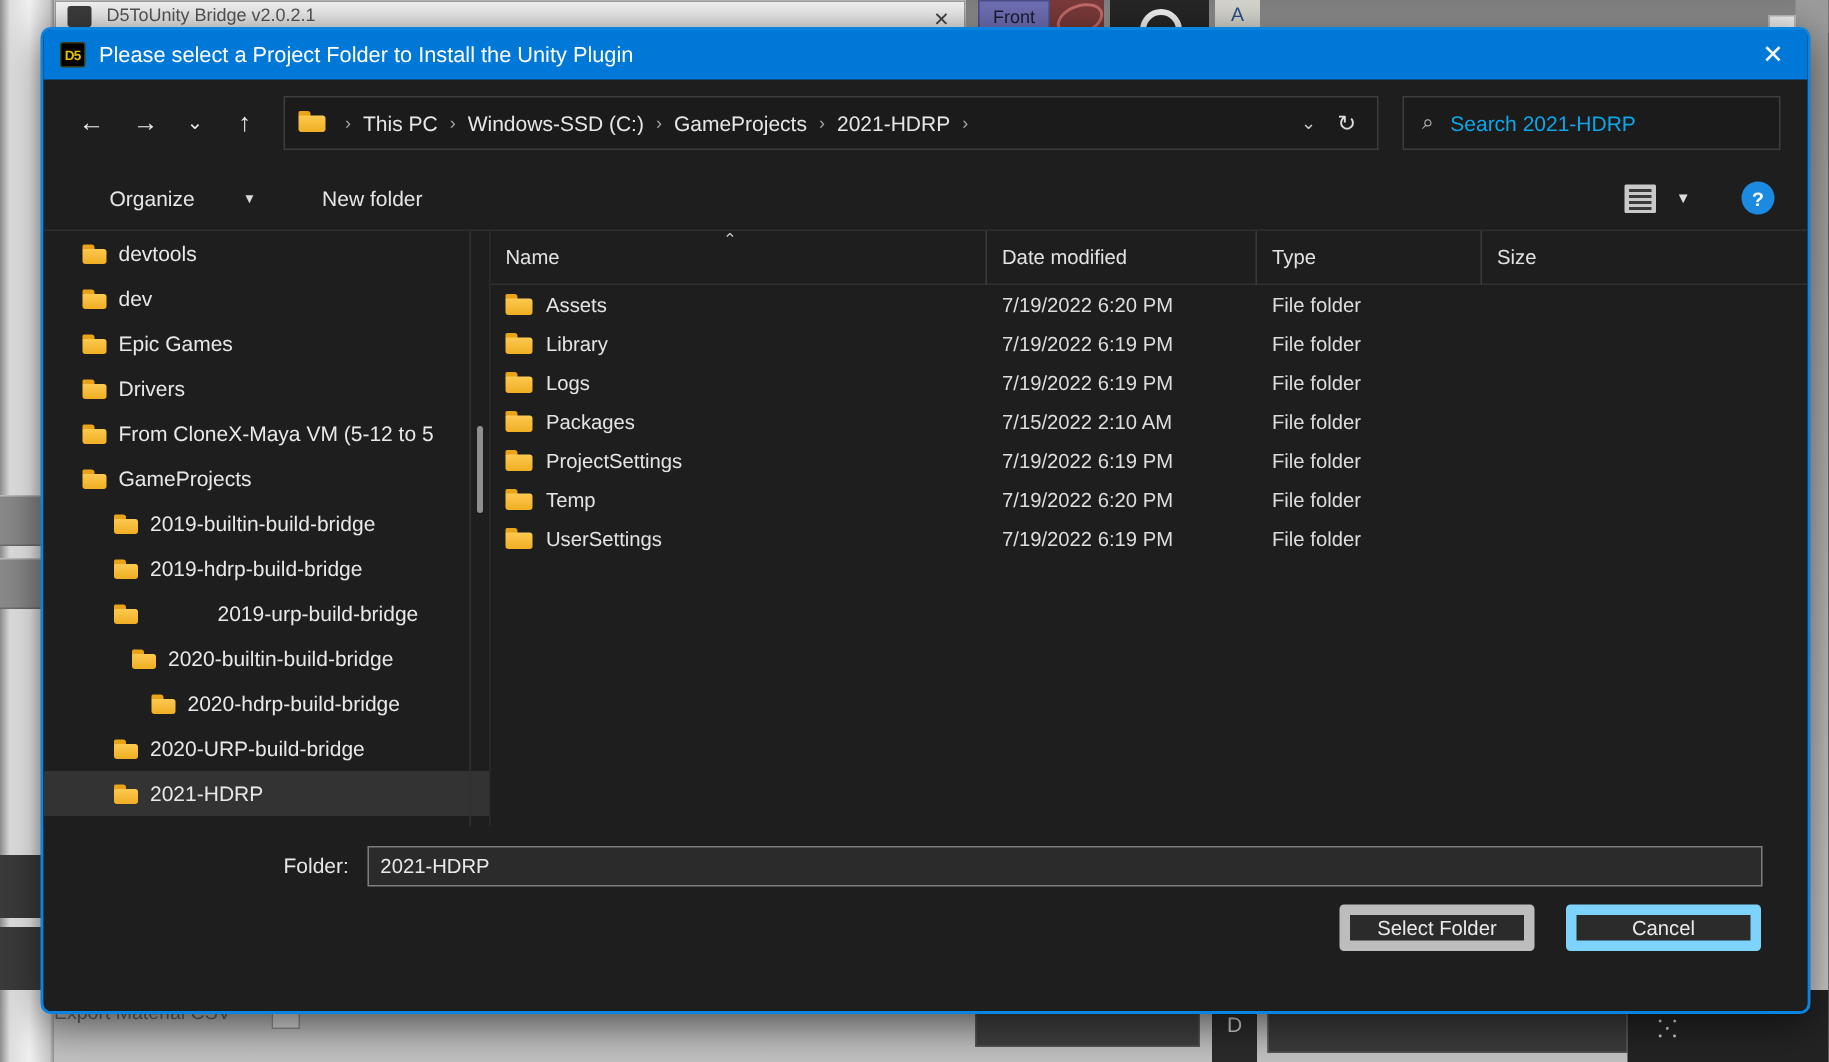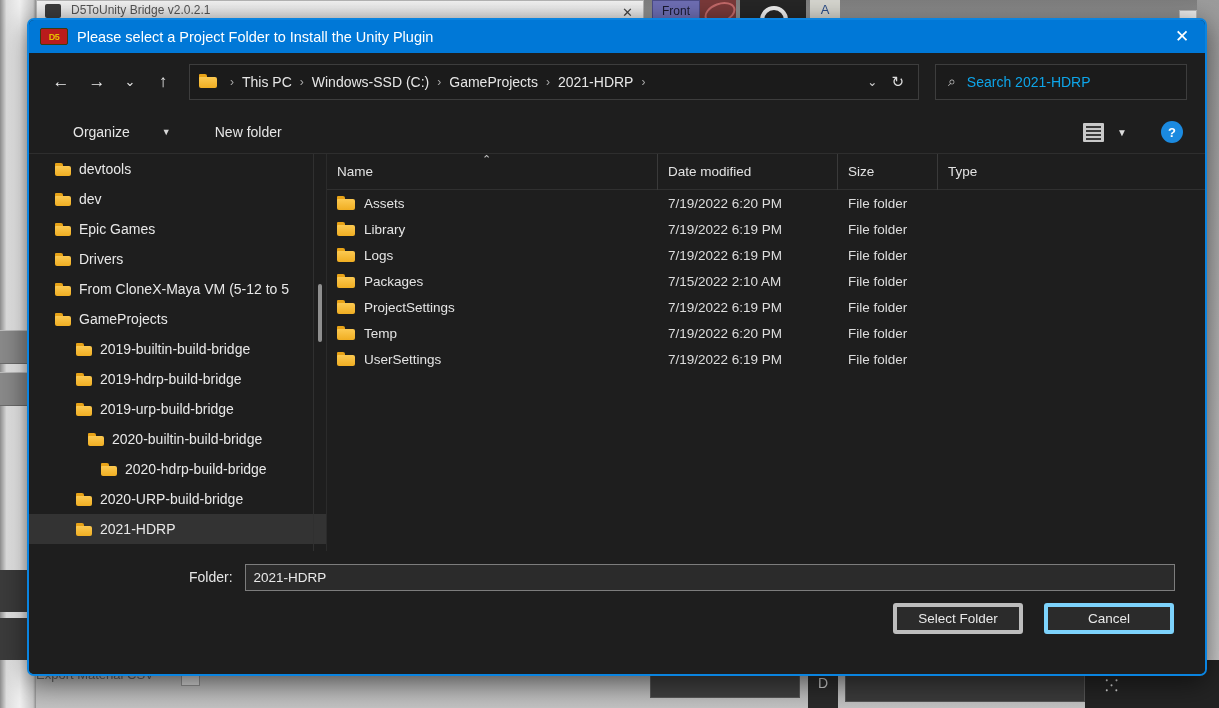--- a/index.html
+++ b/index.html
@@ -89,22 +89,22 @@
     border-radius: 7px;
     overflow: hidden;
     box-shadow: 0 6px 28px rgba(0,0,0,0.55);
   }
 
   .titlebar {
     height: 33px; background: #0078d7; position: relative;
     display: flex; align-items: center;
   }
   .title-icon {
-    width: 28px; height: 17px; margin-left: 11px; margin-right: 9px;
-    background: #b91c1c; border: 1px solid #3c3c10; border-radius: 2px;
+    width: 17px; height: 17px; margin-left: 11px; margin-right: 9px;
+    background: #000000; border: 1px solid #3c3c10; border-radius: 2px;
     color: #e8c000; font-size: 9px; font-weight: bold;
     display: flex; align-items: center; justify-content: center;
     letter-spacing: -0.5px; flex: none;
   }
   .title-text { color: #fff; font-size: 14.5px; white-space: nowrap; }
   .title-close {
     position: absolute; right: 0; top: 0; width: 46px; height: 33px;
     display: flex; align-items: center; justify-content: center;
     color: #fff; font-size: 17px; cursor: default;
   }
@@ -221,21 +221,21 @@
   .folder-input {
     flex: 1; height: 27px; background: #2b2b2b; border: 1px solid #7d7d7d;
     color: #e9e9e9; font-size: 13.5px; display: flex; align-items: center; padding-left: 8px;
   }
   .btn-row {
     display: flex; justify-content: flex-end; align-items: center;
     padding-right: 31px; gap: 21px;
   }
   .btn {
     width: 130px; height: 31px; border-radius: 3px;
-    background: #2b2b2b; border: 4px solid #7dd3fc;
+    background: #2b2b2b; border: 7px solid #7dd3fc;
     color: #e9e9e9; font-size: 13.5px;
     display: flex; align-items: center; justify-content: center;
   }
   .btn.primary { border-color: #bdbdbd; }
 </style>
 </head>
 <body>
 
 <div class="bg-root">
 
@@ -367,21 +367,21 @@
             <span>GameProjects</span>
           </div>
           <div class="tree-item" style="padding-left: 47px;">
             <span class="folder sm"></span>
             <span>2019-builtin-build-bridge</span>
           </div>
           <div class="tree-item" style="padding-left: 47px;">
             <span class="folder sm"></span>
             <span>2019-hdrp-build-bridge</span>
           </div>
-          <div class="tree-item" style="padding-left: 47px;">
+          <div class="tree-item" style="padding-left: 47px; gap: 45px;">
             <span class="folder sm"></span>
             <span>2019-urp-build-bridge</span>
           </div>
           <div class="tree-item" style="padding-left: 59px;">
             <span class="folder sm"></span>
             <span>2020-builtin-build-bridge</span>
           </div>
           <div class="tree-item" style="padding-left: 72px; text-align: right;">
             <span class="folder sm"></span>
             <span>2020-hdrp-build-bridge</span>
@@ -404,25 +404,25 @@
 
     <div class="filepane">
       <div class="col-head" id="col-head">
           <div class="col" style="width: 330px;">
             <span>Name</span>
             <span class="sort-caret">⌃</span>
           </div>
           <div class="col" style="width: 180px;">
             <span>Date modified</span>
           </div>
+          <div class="col" style="width: 150px;">
+            <span>Type</span>
+          </div>
           <div class="col" style="width: 100px;">
             <span>Size</span>
-          </div>
-          <div class="col" style="width: 150px;">
-            <span>Type</span>
           </div>
         </div>
       <div id="file-rows">
           <div class="row">
             <div class="cell name" style="width: 330px;">
               <span class="folder"></span>
               <span>Assets</span>
             </div>
             <div class="cell date" style="width: 180px;">7/19/2022 6:20 PM</div>
             <div class="cell type" style="width: 150px;">File folder</div>

